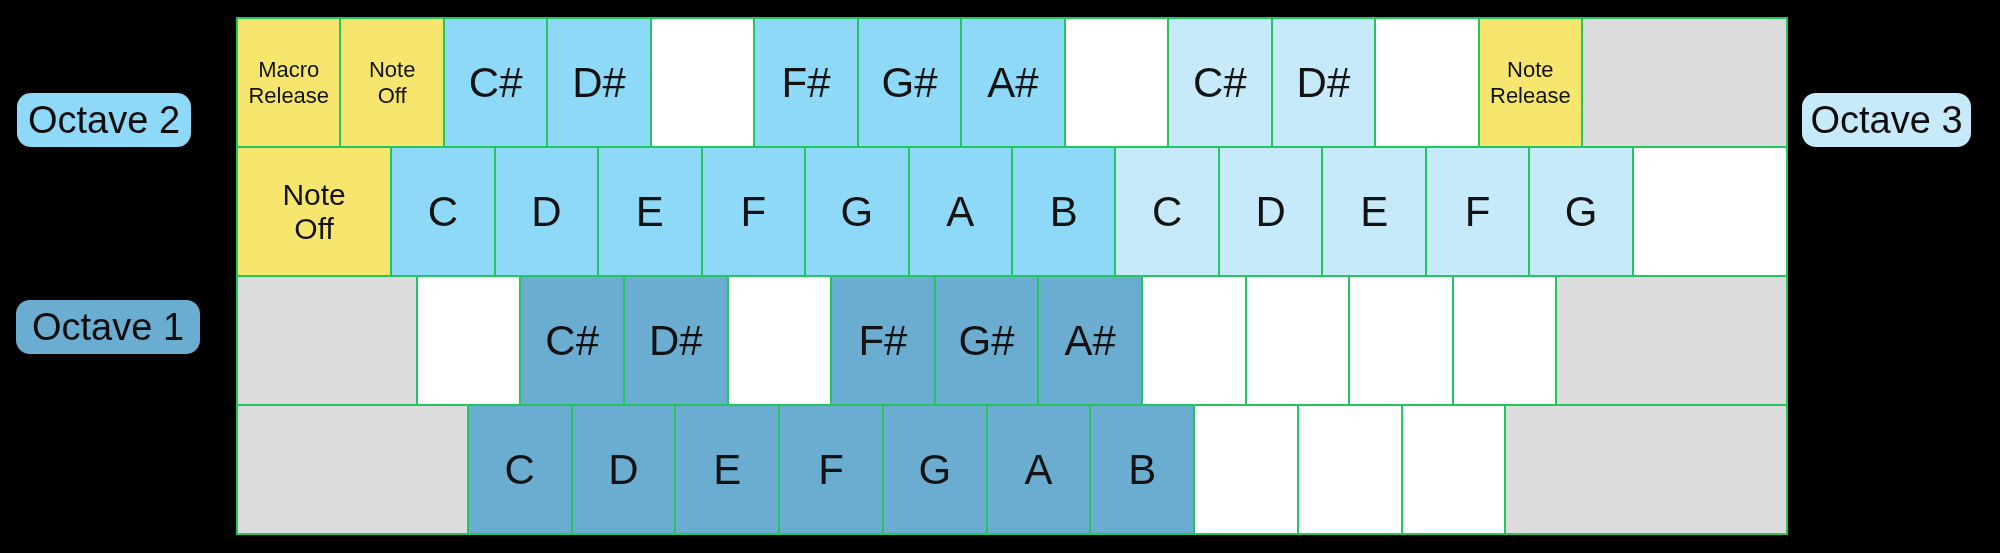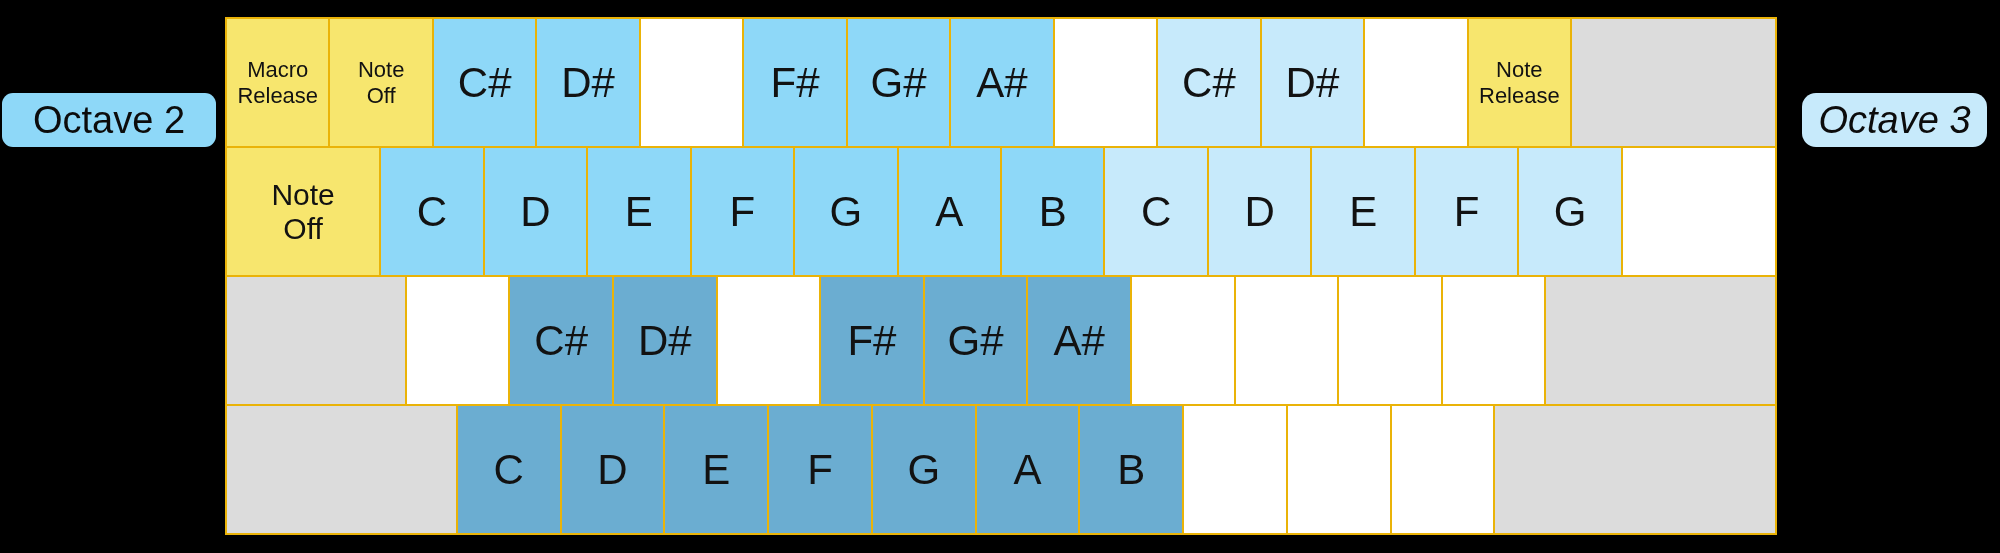--- a/index.html
+++ b/index.html
@@ -1,49 +1,50 @@
 <!DOCTYPE html>
 <html><head>
 <meta charset="utf-8">
 <style>
   html,body { margin:0; padding:0; background:#000; }
   .stage {
     position:relative; width:2000px; height:553px; background:#000;
     font-family:"Liberation Sans", sans-serif; overflow:hidden;
   }
   .keyboard {
-    position:absolute; left:225px; top:17px; width:1552px; height:518px;
-    background:#eab308; box-sizing:border-box; padding:2px;
+    position:absolute; left:236px; top:17px; width:1552px; height:518px;
+    background:#22c55e; box-sizing:border-box; padding:2px;
     display:flex; flex-direction:column; gap:2px;
   }
   .kb-row { display:flex; flex:1 1 0; gap:2px; min-height:0; }
   .key {
     flex-basis:0; min-width:0;
     display:flex; flex-direction:column; align-items:center; justify-content:center;
     color:#121212; text-align:center; line-height:1.12;
   }
   .txt-large  { font-size:42px; }
   .txt-medium { font-size:30px; }
   .txt-small  { font-size:22px; line-height:1.18; }
   .pill {
     position:absolute; height:54px; border-radius:14px;
     display:flex; align-items:center; justify-content:center;
     font-size:38px; color:#0c0c0c; white-space:nowrap;
   }
-  .pill-octave2 { left:2px;   top:93px;  width:214px;border-radius:11px; }
+  .pill-octave2 { left:17px;   top:93px;  width:174px; }
   .pill-octave1 { left:16px;   top:300px; width:184px; }
-  .pill-octave3 { left:1802px; top:93px;  width:185px;font-style:italic; }
+  .pill-octave3 { left:1802px; top:93px;  width:169px; }
 </style>
 </head>
 <body>
 
 <div class="stage" style="background: rgb(0, 0, 0);">
 
   <div class="pill pill-octave2" style="background: rgb(142, 216, 248);">Octave 2</div>
 
+  <div class="pill pill-octave1" style="background: rgb(107, 173, 209);">Octave 1</div>
 
   <div class="pill pill-octave3" style="background: rgb(199, 234, 251);">Octave 3</div>
 
   <div class="keyboard">
       <div class="kb-row">
         <div class="key txt-small" style="flex-grow: 1; background: rgb(247, 230, 110);">
           <div>Macro</div>
           <div>Release</div>
         </div>
         <div class="key txt-small" style="flex-grow: 1; background: rgb(247, 230, 110);">

